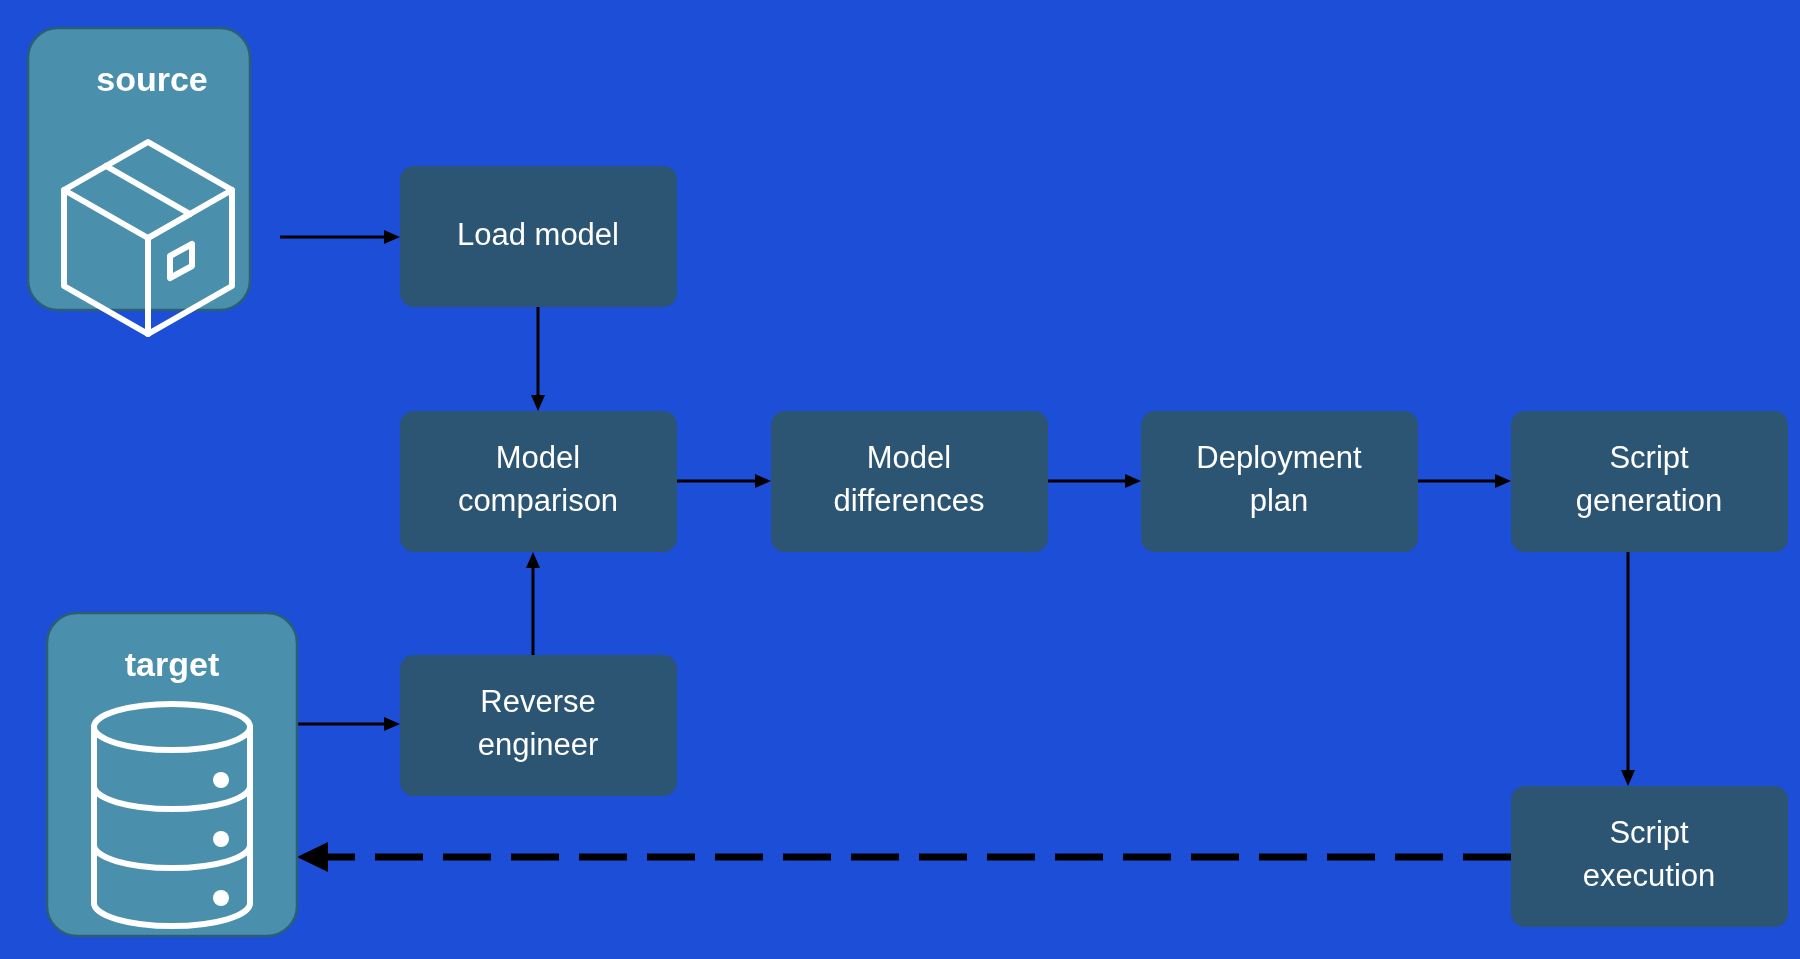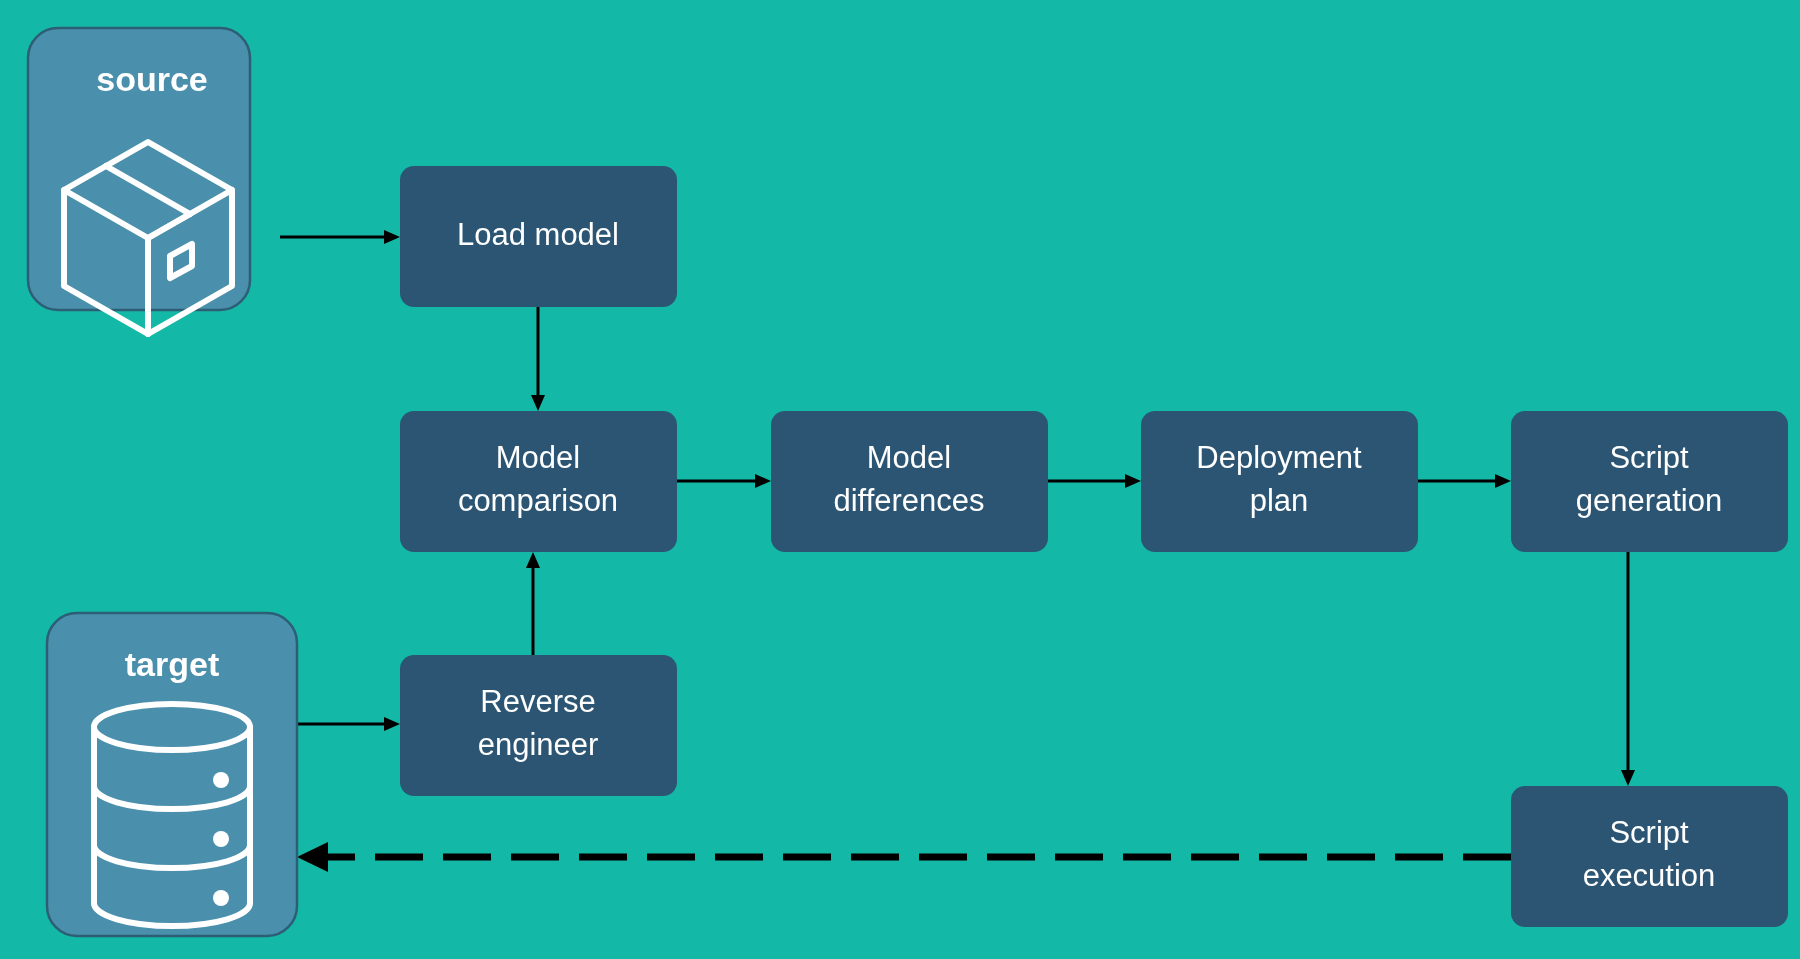--- a/index.html
+++ b/index.html
@@ -10,21 +10,21 @@
   body {
     width: 1800px;
     height: 959px;
     overflow: hidden;
     font-family: "Liberation Sans", sans-serif;
   }
   #diagram-root {
     position: relative;
     width: 1800px;
     height: 959px;
-    background: #14b8a6;
+    background: #1d4ed8;
   }
   svg.diagram-canvas {
     display: block;
     width: 1800px;
     height: 959px;
   }
   .node-label {
     font-family: "Liberation Sans", sans-serif;
     fill: #ffffff;
     font-size: 31px;

